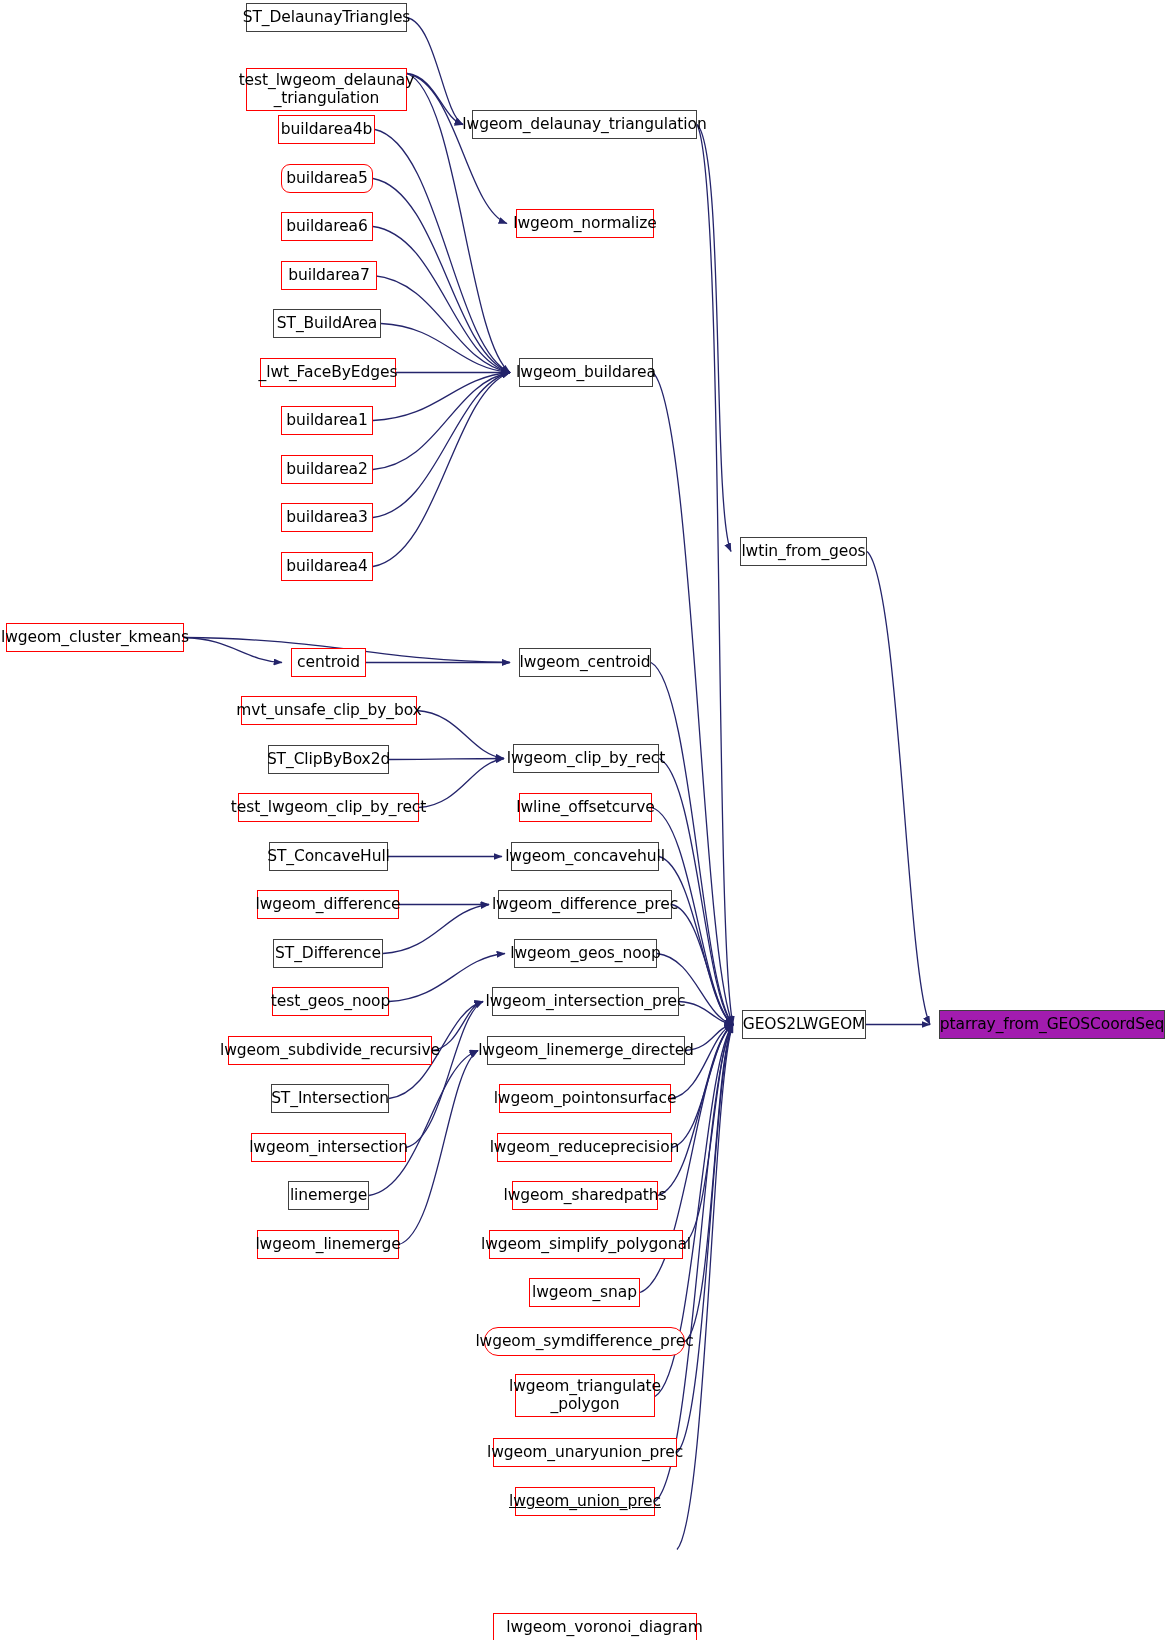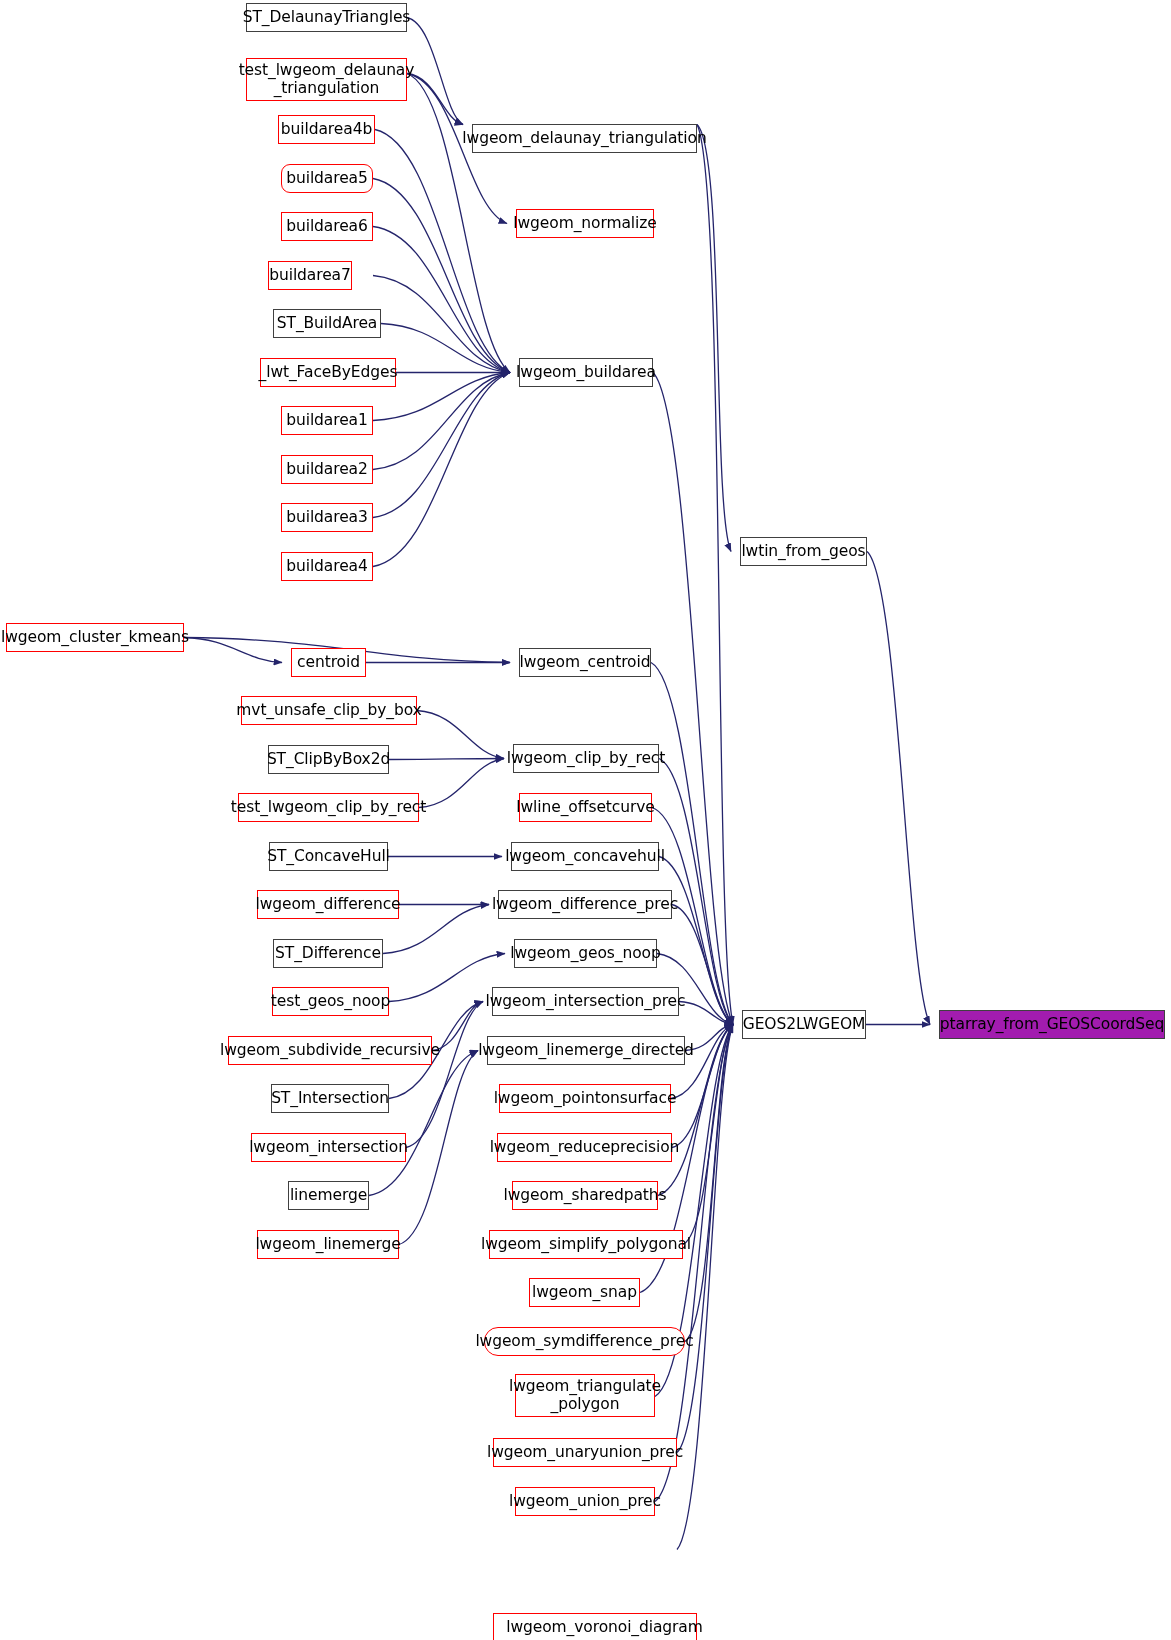--- a/index.html
+++ b/index.html
@@ -109,65 +109,65 @@
         <path d="M 685,1341.5 C 713,1322.48 714,1056.2 733,1024.5" marker-end="url(#arrow)"></path>
         <path d="M 655,1396.5 C 694.15,1374.18 702.85,1061.7 733,1024.5" marker-end="url(#arrow)"></path>
         <path d="M 677,1452.5 C 706.25,1426.82 712.75,1067.3 733,1024.5" marker-end="url(#arrow)"></path>
         <path d="M 655,1501.5 C 694.15,1472.88 702.85,1072.2 733,1024.5" marker-end="url(#arrow)"></path>
         <path d="M 677,1549.5 C 706.25,1518 712.75,1077 733,1024.5" marker-end="url(#arrow)"></path>
         <path d="M 866,1024.5 C 898.85,1024.5 906.15,1024.5 930,1024.5" marker-end="url(#arrow)"></path>
       </g>
   </svg>
   <div id="nodes">
       <div class="node dark" style="left: 246px; top: 3px; width: 161px; height: 29px;">ST_DelaunayTriangles</div>
-      <div class="node red" style="left: 246px; top: 58px; width: 161px; height: 43px;">test_lwgeom_delaunay
+      <div class="node red" style="left: 246px; top: 68px; width: 161px; height: 43px;">test_lwgeom_delaunay
 _triangulation</div>
       <div class="node red" style="left: 278px; top: 115px; width: 97px; height: 29px;">buildarea4b</div>
       <div class="node red" style="left: 281px; top: 164px; width: 92px; height: 29px; border-radius: 9px;">buildarea5</div>
       <div class="node red" style="left: 281px; top: 212px; width: 92px; height: 29px;">buildarea6</div>
-      <div class="node red" style="left: 268px; top: 261px; width: 84px; height: 29px;">buildarea7</div>
+      <div class="node red" style="left: 281px; top: 261px; width: 96px; height: 29px;">buildarea7</div>
       <div class="node dark" style="left: 273px; top: 309px; width: 108px; height: 29px;">ST_BuildArea</div>
       <div class="node red" style="left: 260px; top: 358px; width: 136px; height: 29px;">_lwt_FaceByEdges</div>
       <div class="node red" style="left: 281px; top: 406px; width: 92px; height: 29px;">buildarea1</div>
       <div class="node red" style="left: 281px; top: 455px; width: 92px; height: 29px;">buildarea2</div>
       <div class="node red" style="left: 281px; top: 503px; width: 92px; height: 29px;">buildarea3</div>
       <div class="node red" style="left: 281px; top: 552px; width: 92px; height: 29px;">buildarea4</div>
       <div class="node red" style="left: 6px; top: 623px; width: 178px; height: 29px;">lwgeom_cluster_kmeans</div>
       <div class="node red" style="left: 291px; top: 648px; width: 75px; height: 29px;">centroid</div>
       <div class="node red" style="left: 241px; top: 696px; width: 176px; height: 29px;">mvt_unsafe_clip_by_box</div>
       <div class="node dark" style="left: 268px; top: 745px; width: 121px; height: 29px;">ST_ClipByBox2d</div>
       <div class="node red" style="left: 238px; top: 793px; width: 181px; height: 29px;">test_lwgeom_clip_by_rect</div>
       <div class="node dark" style="left: 269px; top: 842px; width: 119px; height: 29px;">ST_ConcaveHull</div>
       <div class="node red" style="left: 257px; top: 890px; width: 142px; height: 29px;">lwgeom_difference</div>
       <div class="node dark" style="left: 273px; top: 939px; width: 110px; height: 29px;">ST_Difference</div>
       <div class="node red" style="left: 272px; top: 987px; width: 117px; height: 29px;">test_geos_noop</div>
       <div class="node red" style="left: 228px; top: 1036px; width: 204px; height: 29px;">lwgeom_subdivide_recursive</div>
       <div class="node dark" style="left: 271px; top: 1084px; width: 118px; height: 29px;">ST_Intersection</div>
       <div class="node red" style="left: 251px; top: 1133px; width: 155px; height: 29px;">lwgeom_intersection</div>
       <div class="node dark" style="left: 288px; top: 1181px; width: 81px; height: 29px;">linemerge</div>
       <div class="node red" style="left: 257px; top: 1230px; width: 142px; height: 29px;">lwgeom_linemerge</div>
-      <div class="node dark" style="left: 472px; top: 110px; width: 225px; height: 29px; margin-top: 14px;">lwgeom_delaunay_triangulation</div>
+      <div class="node dark" style="left: 472px; top: 110px; width: 225px; height: 29px;">lwgeom_delaunay_triangulation</div>
       <div class="node red" style="left: 516px; top: 209px; width: 138px; height: 29px;">lwgeom_normalize</div>
       <div class="node dark" style="left: 519px; top: 358px; width: 134px; height: 29px;">lwgeom_buildarea</div>
       <div class="node dark" style="left: 519px; top: 648px; width: 132px; height: 29px;">lwgeom_centroid</div>
       <div class="node dark" style="left: 513px; top: 744px; width: 146px; height: 29px;">lwgeom_clip_by_rect</div>
       <div class="node red" style="left: 519px; top: 793px; width: 133px; height: 29px;">lwline_offsetcurve</div>
       <div class="node dark" style="left: 511px; top: 842px; width: 148px; height: 29px;">lwgeom_concavehull</div>
       <div class="node dark" style="left: 498px; top: 890px; width: 174px; height: 29px;">lwgeom_difference_prec</div>
       <div class="node dark" style="left: 514px; top: 939px; width: 143px; height: 29px;">lwgeom_geos_noop</div>
       <div class="node dark" style="left: 492px; top: 987px; width: 187px; height: 29px;">lwgeom_intersection_prec</div>
       <div class="node dark" style="left: 487px; top: 1036px; width: 198px; height: 29px;">lwgeom_linemerge_directed</div>
       <div class="node red" style="left: 499px; top: 1084px; width: 172px; height: 29px;">lwgeom_pointonsurface</div>
       <div class="node red" style="left: 497px; top: 1133px; width: 175px; height: 29px;">lwgeom_reduceprecision</div>
       <div class="node red" style="left: 512px; top: 1181px; width: 146px; height: 29px;">lwgeom_sharedpaths</div>
       <div class="node red" style="left: 489px; top: 1230px; width: 194px; height: 29px;">lwgeom_simplify_polygonal</div>
       <div class="node red" style="left: 529px; top: 1278px; width: 111px; height: 29px;">lwgeom_snap</div>
       <div class="node red" style="left: 484px; top: 1327px; width: 201px; height: 29px; border-radius: 14px;">lwgeom_symdifference_prec</div>
       <div class="node red" style="left: 515px; top: 1374px; width: 140px; height: 43px;">lwgeom_triangulate
 _polygon</div>
       <div class="node red" style="left: 493px; top: 1438px; width: 184px; height: 29px;">lwgeom_unaryunion_prec</div>
-      <div class="node red" style="left: 515px; top: 1487px; width: 140px; height: 29px;">lwgeom_union_prec</div>
+      <div class="node red" style="left: 515px; top: 1487px; width: 140px; height: 29px; text-decoration: underline;">lwgeom_union_prec</div>
       <div class="node red" style="left: 493px; top: 1613px; width: 204px; height: 29px; padding-left: 19px;">lwgeom_voronoi_diagram</div>
       <div class="node dark" style="left: 740px; top: 537px; width: 127px; height: 29px;">lwtin_from_geos</div>
       <div class="node dark" style="left: 742px; top: 1010px; width: 124px; height: 29px;">GEOS2LWGEOM</div>
       <div class="node focus" style="left: 939px; top: 1010px; width: 226px; height: 29px;">ptarray_from_GEOSCoordSeq</div>
     </div>
 </div>
 
 </body></html>

